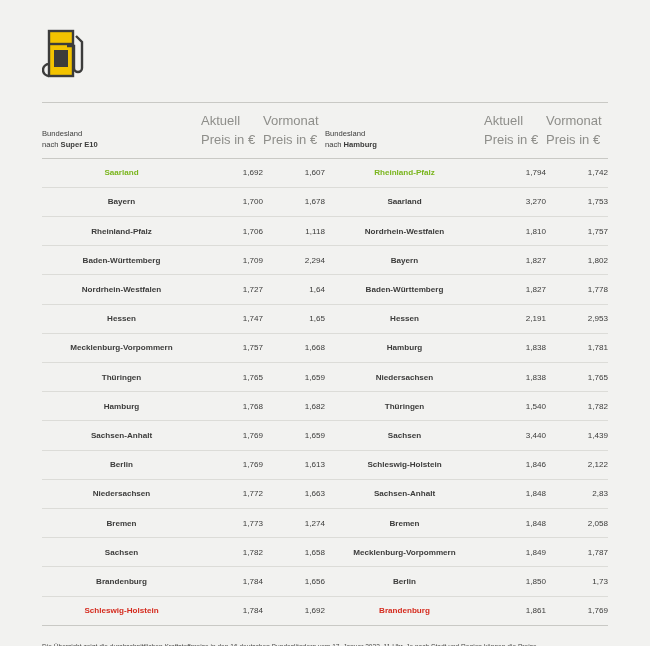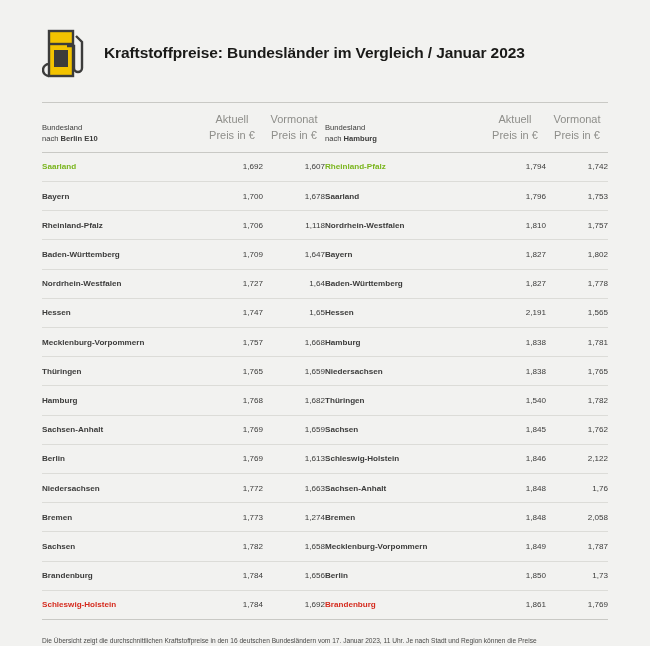--- a/index.html
+++ b/index.html
@@ -63,40 +63,41 @@
   }
   .th-name {
     flex: 1 1 auto;
     font-size: 7.6px;
     color: #3c3c3b;
     line-height: 1.45;
   }
   .th-name b { font-weight: bold; }
   .th-col {
     flex: 0 0 62px;
-    text-align: center;
-    font-size: 11px;
+    text-align: left;
+    font-size: 13px;
     color: #8e8e8a;
     line-height: 1.45;
   }
   .row {
     display: flex;
     align-items: center;
     height: 28.2px;
     border-bottom: 1px solid #dcdcd8;
   }
   .row:last-child { border-bottom: 1px solid #c9c9c5; }
   .cell-name {
     flex: 1 1 auto;
     font-size: 8.1px;
     font-weight: bold;
     color: #3c3c3b;
     white-space: nowrap;
     overflow: hidden;
     text-overflow: ellipsis;
+    text-align: center;
   }
   .cell-val {
     flex: 0 0 62px;
     text-align: right;
     font-size: 8.1px;
     color: #3c3c3b;
   }
   .cell-name.low { color: #7ab51d; }
   .cell-name.high { color: #d52b1e; }
   
@@ -118,32 +119,31 @@
     <span class="pump-icon">
       <svg viewBox="0 0 46 54" width="46" height="54" xmlns="http://www.w3.org/2000/svg">
         <rect x="7" y="5" width="24" height="45" fill="#f3c300"></rect>
         <rect x="7" y="5" width="24" height="45" fill="none" stroke="#3c3c3b" stroke-width="2.4"></rect>
         <rect x="12" y="24" width="14" height="17" fill="#3c3c3b"></rect>
         <line x1="7" y1="18" x2="31" y2="18" stroke="#3c3c3b" stroke-width="2.4"></line>
         <path d="M31 20 L38 20 L38 42 a4 4 0 0 0 4 4 a4 4 0 0 0 4 -4 L46 16 L40 10" fill="none" stroke="#3c3c3b" stroke-width="2.4" transform="translate(-6,0)"></path>
         <path d="M7 50 a6 6 0 0 1 -6 -6 a6 6 0 0 1 6 -6" fill="none" stroke="#3c3c3b" stroke-width="2.4"></path>
       </svg>
     </span>
-    <div class="title">Kraftstoffpreise: Bundesländer im Vergleich / Januar 2023</div>
   </div>
 
   <div class="hr-main"></div>
 
   <div class="tables">
 
     <div class="tbl">
       <div class="thead">
         <div class="th-name">
           <div>Bundesland</div>
-          <div><span>nach </span><b>Berlin E10</b></div>
+          <div><span>nach </span><b>Super E10</b></div>
         </div>
         <div class="th-col">
           <div>Aktuell</div>
           <div>Preis in €</div>
         </div>
         <div class="th-col">
           <div>Vormonat</div>
           <div>Preis in €</div>
         </div>
       </div>
@@ -159,21 +159,21 @@
             <span class="cell-val">1,678</span>
           </div>
         <div class="row">
             <span class="cell-name">Rheinland-Pfalz</span>
             <span class="cell-val">1,706</span>
             <span class="cell-val">1,118</span>
           </div>
         <div class="row">
             <span class="cell-name">Baden-Württemberg</span>
             <span class="cell-val">1,709</span>
-            <span class="cell-val">1,647</span>
+            <span class="cell-val">2,294</span>
           </div>
         <div class="row">
             <span class="cell-name">Nordrhein-Westfalen</span>
             <span class="cell-val">1,727</span>
             <span class="cell-val">1,64</span>
           </div>
         <div class="row">
             <span class="cell-name">Hessen</span>
             <span class="cell-val">1,747</span>
             <span class="cell-val">1,65</span>
@@ -247,72 +247,72 @@
         </div>
       </div>
       <div>
         <div class="row">
             <span class="cell-name low">Rheinland-Pfalz</span>
             <span class="cell-val">1,794</span>
             <span class="cell-val">1,742</span>
           </div>
         <div class="row">
             <span class="cell-name">Saarland</span>
-            <span class="cell-val">1,796</span>
+            <span class="cell-val">3,270</span>
             <span class="cell-val">1,753</span>
           </div>
         <div class="row">
             <span class="cell-name">Nordrhein-Westfalen</span>
             <span class="cell-val">1,810</span>
             <span class="cell-val">1,757</span>
           </div>
         <div class="row">
             <span class="cell-name">Bayern</span>
             <span class="cell-val">1,827</span>
             <span class="cell-val">1,802</span>
           </div>
         <div class="row">
             <span class="cell-name">Baden-Württemberg</span>
             <span class="cell-val">1,827</span>
             <span class="cell-val">1,778</span>
           </div>
         <div class="row">
             <span class="cell-name">Hessen</span>
             <span class="cell-val">2,191</span>
-            <span class="cell-val">1,565</span>
+            <span class="cell-val">2,953</span>
           </div>
         <div class="row">
             <span class="cell-name">Hamburg</span>
             <span class="cell-val">1,838</span>
             <span class="cell-val">1,781</span>
           </div>
         <div class="row">
             <span class="cell-name">Niedersachsen</span>
             <span class="cell-val">1,838</span>
             <span class="cell-val">1,765</span>
           </div>
         <div class="row">
             <span class="cell-name">Thüringen</span>
             <span class="cell-val">1,540</span>
             <span class="cell-val">1,782</span>
           </div>
         <div class="row">
             <span class="cell-name">Sachsen</span>
-            <span class="cell-val">1,845</span>
-            <span class="cell-val">1,762</span>
+            <span class="cell-val">3,440</span>
+            <span class="cell-val">1,439</span>
           </div>
         <div class="row">
             <span class="cell-name">Schleswig-Holstein</span>
             <span class="cell-val">1,846</span>
             <span class="cell-val">2,122</span>
           </div>
         <div class="row">
             <span class="cell-name">Sachsen-Anhalt</span>
             <span class="cell-val">1,848</span>
-            <span class="cell-val">1,76</span>
+            <span class="cell-val">2,83</span>
           </div>
         <div class="row">
             <span class="cell-name">Bremen</span>
             <span class="cell-val">1,848</span>
             <span class="cell-val">2,058</span>
           </div>
         <div class="row">
             <span class="cell-name">Mecklenburg-Vorpommern</span>
             <span class="cell-val">1,849</span>
             <span class="cell-val">1,787</span>

